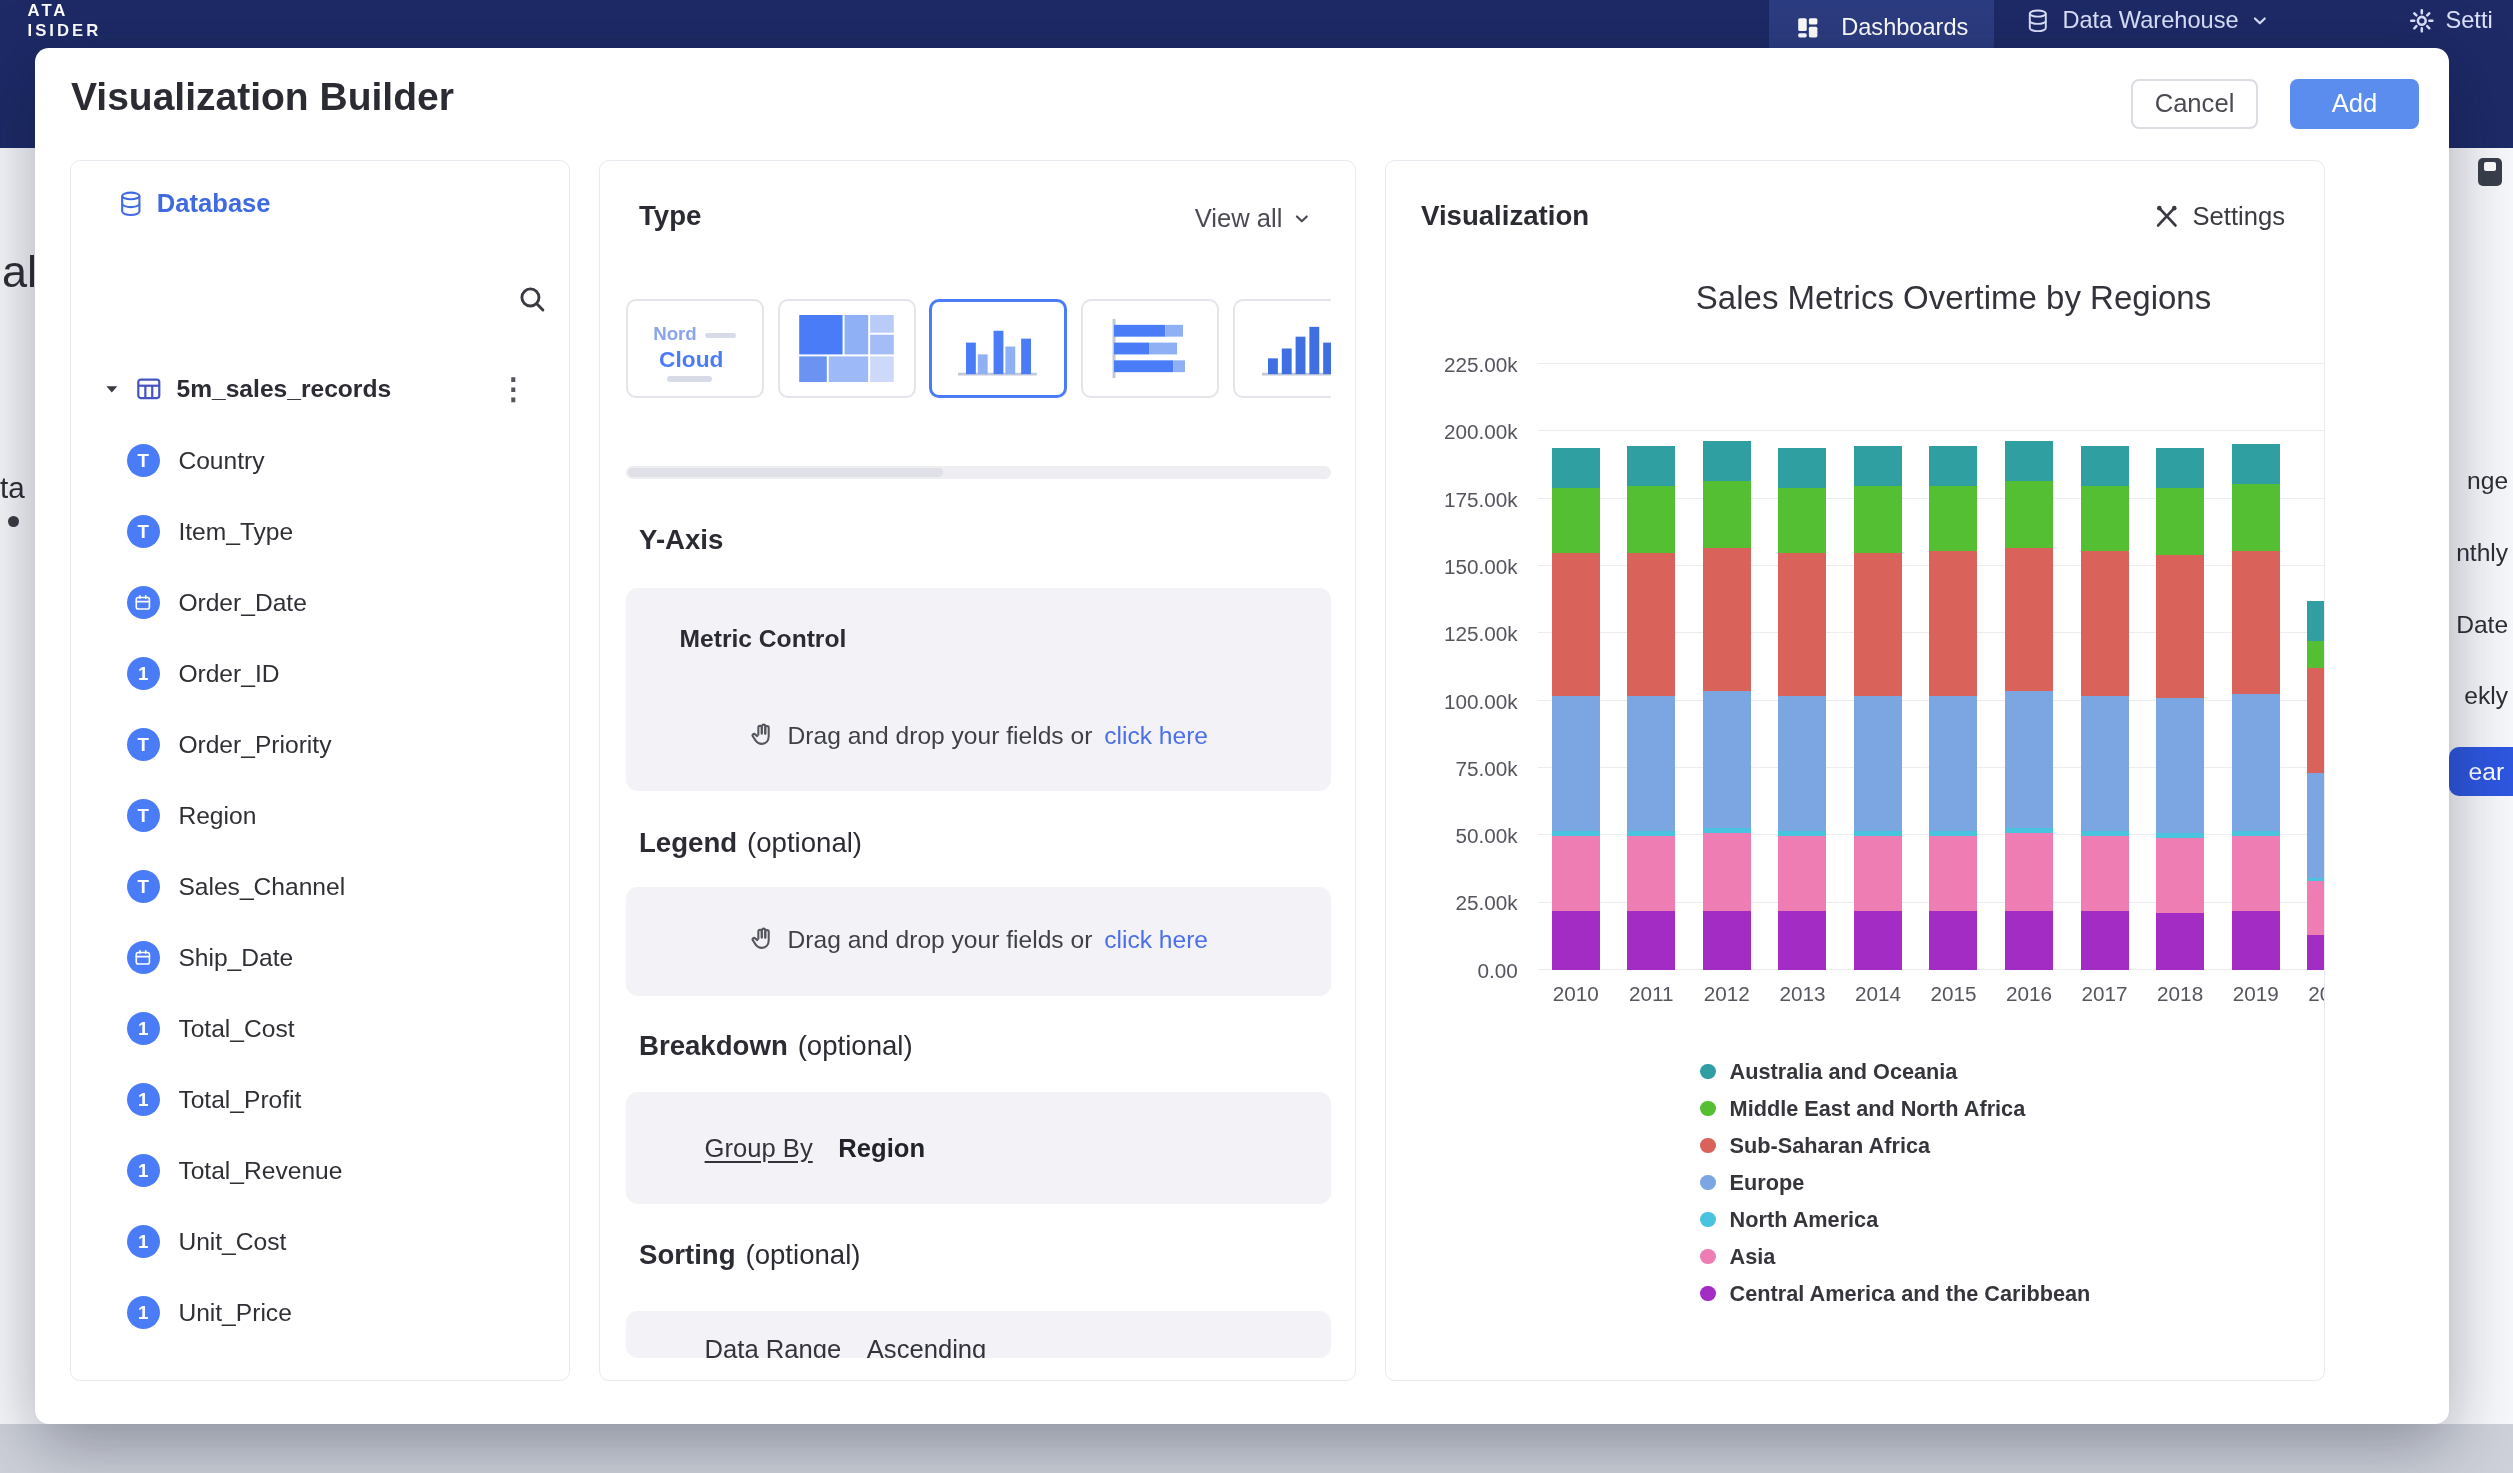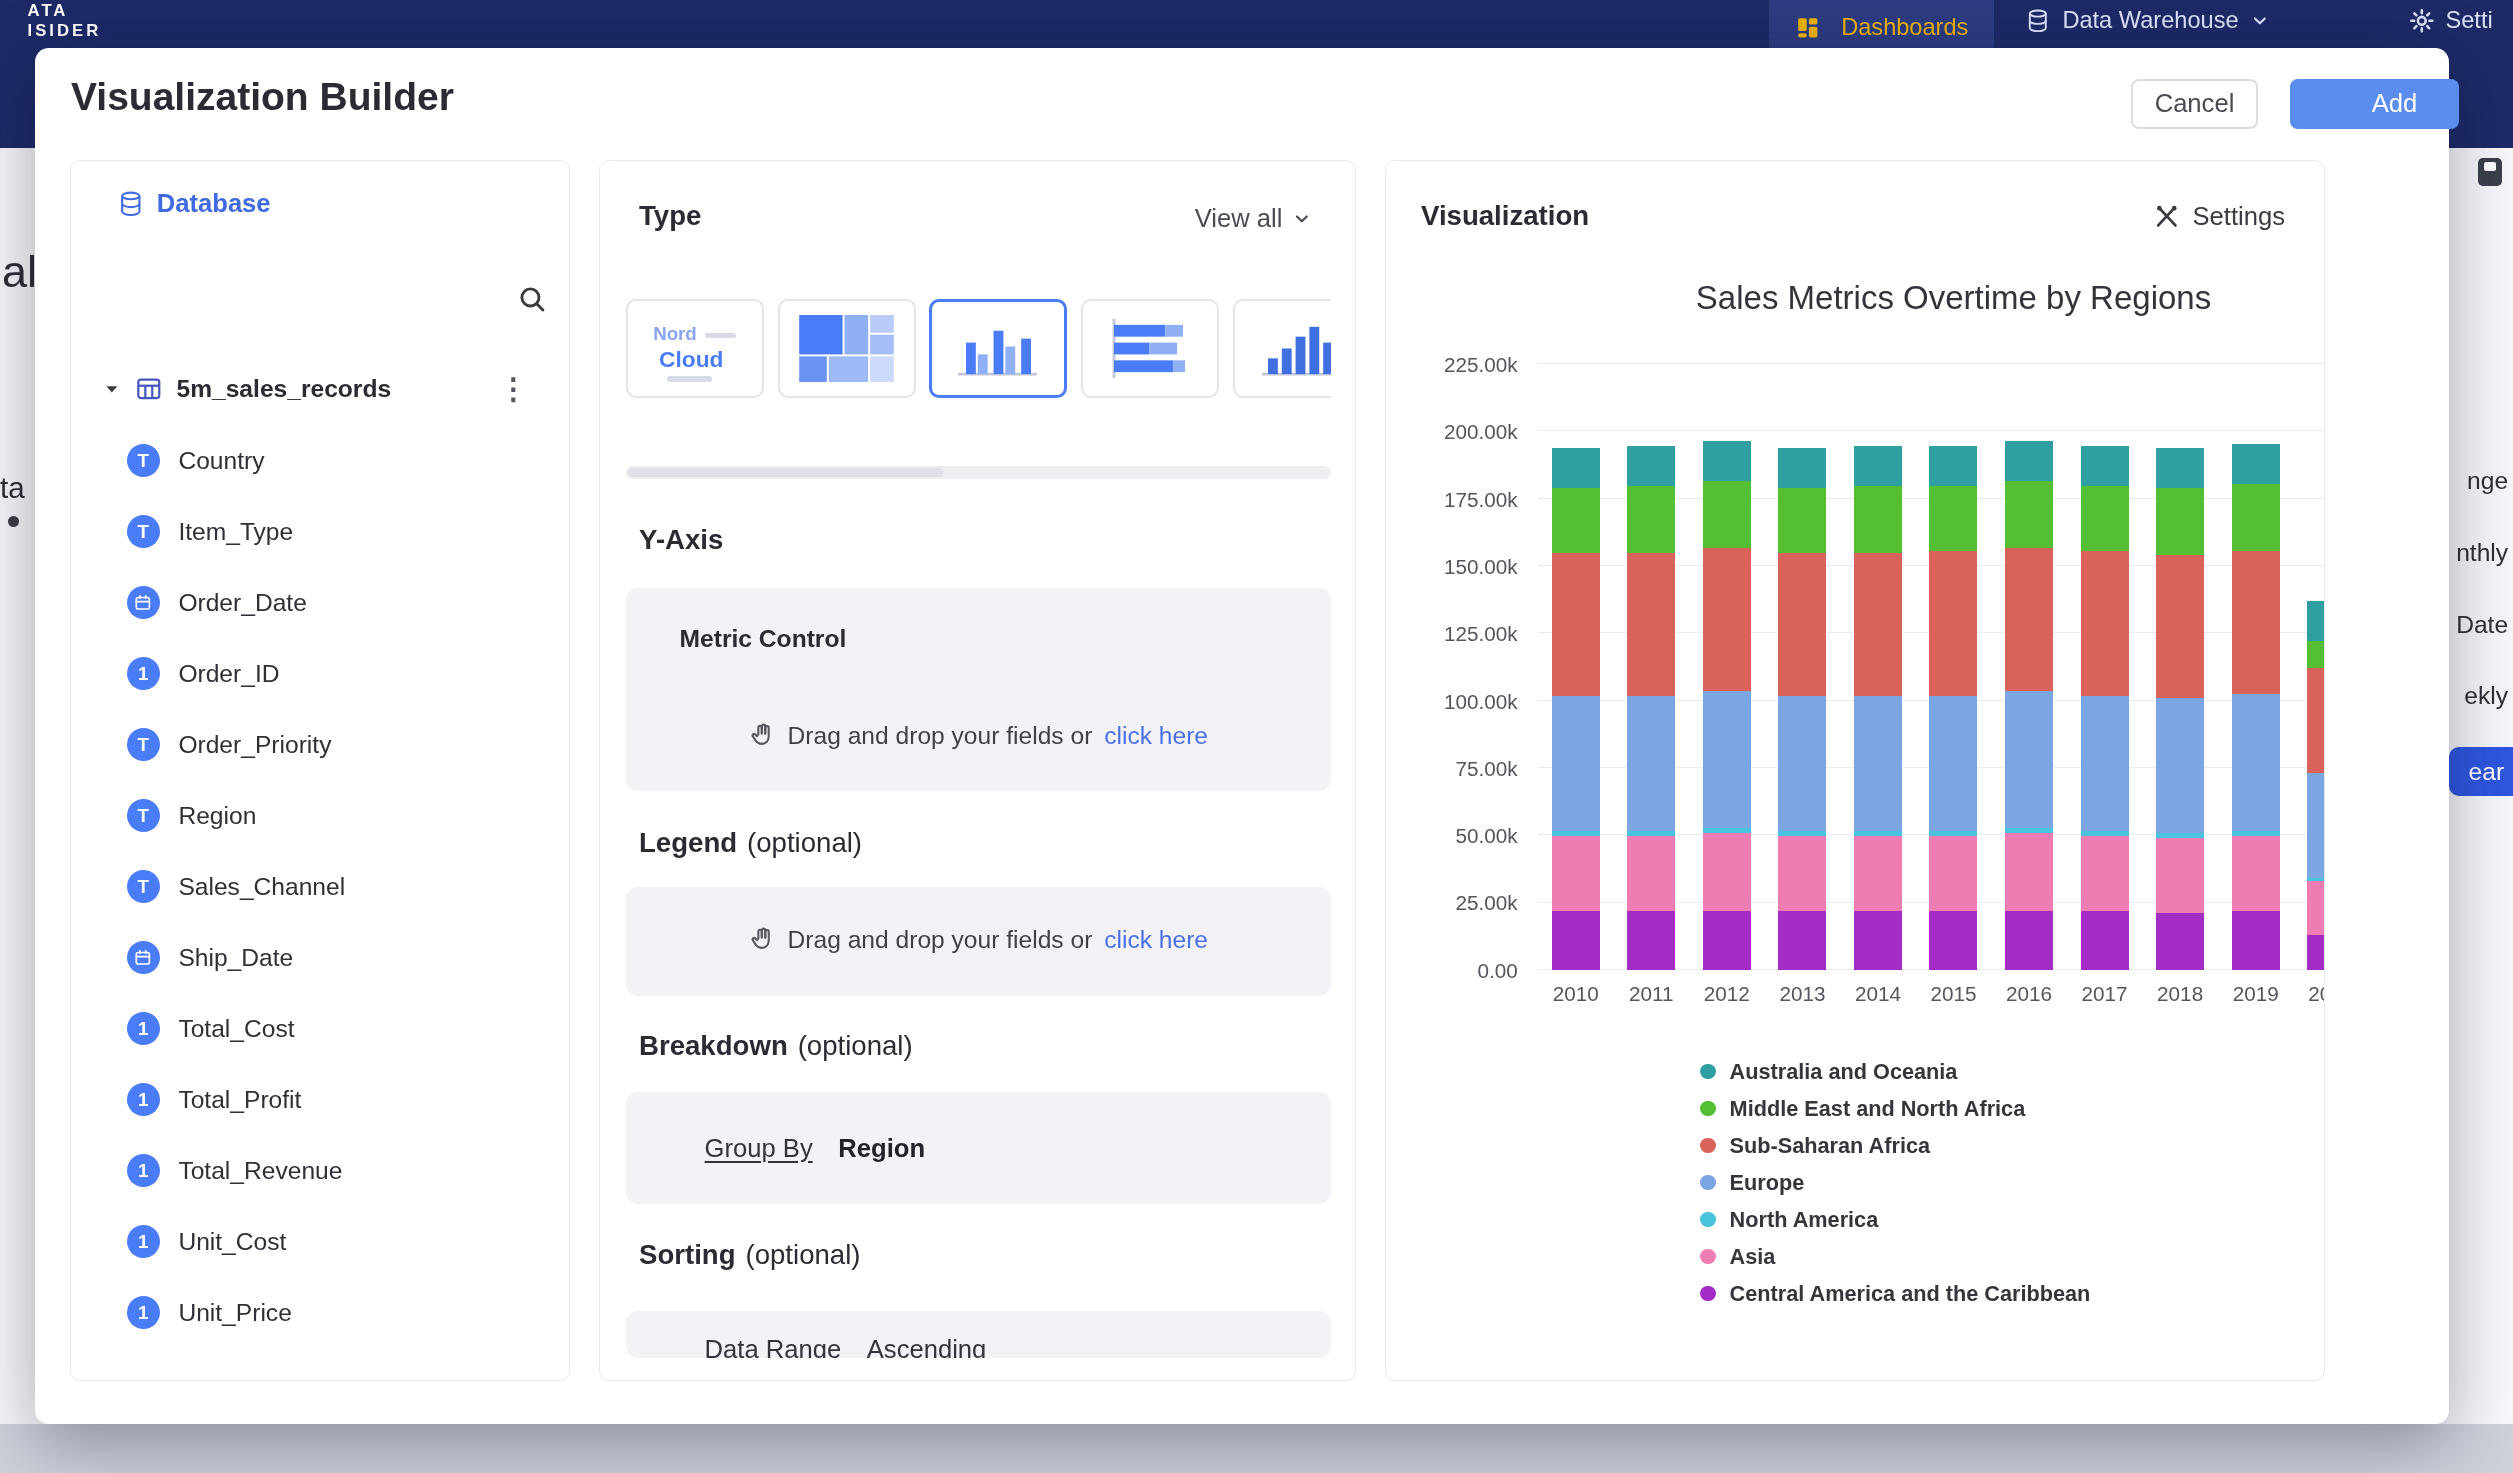--- a/index.html
+++ b/index.html
@@ -9,21 +9,21 @@
 
   
   .u-top{position:absolute;left:0;top:0;right:0;height:148px;background:#1d2a66;}
   .u-body{position:absolute;left:0;top:148px;right:0;bottom:50px;background:#f7f8fb;}
   .u-bottom{position:absolute;left:0;right:0;bottom:0;height:50px;background:#ced1d9;}
 
   .logo{position:absolute;left:27.6px;top:1px;color:#fff;font-size:16.7px;font-weight:700;
         letter-spacing:3px;line-height:19.7px;}
   .nav-dash{position:absolute;left:1769px;top:0;width:225px;height:55px;background:#2c3c80;
         border-radius:0 0 9.9px 9.9px;display:flex;align-items:center;justify-content:center;
-        gap:21px;color:#eab308;font-size:23.6px;}
+        gap:21px;color:#ffffff;font-size:23.6px;}
   .nav-dash svg{width:25.6px;height:25.6px;}
   .nav-wh{position:absolute;left:2025px;top:0;height:41px;display:flex;align-items:center;
         gap:11.8px;color:#dbe1fa;font-size:23.6px;}
   .nav-wh .db-ic svg{width:25.6px;height:25.6px;}
   .nav-wh .ch-ic svg{width:19.7px;height:19.7px;}
   .nav-set{position:absolute;left:2408px;top:0;height:41px;display:flex;align-items:center;
         gap:9.9px;color:#dbe1fa;font-size:23.6px;white-space:nowrap;}
   .nav-set svg{width:27.6px;height:27.6px;}
 
   .f-big{position:absolute;left:2px;top:246px;font-size:45px;font-weight:500;color:#2e2e36;}
@@ -37,21 +37,21 @@
   .f-save::after{content:"";position:absolute;left:5.9px;top:3.9px;width:11.8px;height:8.9px;background:#fff;border-radius:2px;}
 
   
   .modal{position:absolute;left:35px;top:48px;width:2414px;height:1376px;background:#fff;
         border-radius:13.8px;box-shadow:0 19.7px 69px rgba(10,16,40,.35);}
   .m-title{position:absolute;left:36px;top:26.6px;font-size:39px;font-weight:600;color:#2b2b33;}
   .btn-cancel{position:absolute;left:2096px;top:30.5px;width:127px;height:50px;background:#fff;
         border:2px solid #dcdce3;border-radius:7.9px;font-size:25.6px;color:#4a4a52;
         display:flex;align-items:center;justify-content:center;box-sizing:border-box;}
   .btn-add{position:absolute;left:2255px;top:30.5px;width:129px;height:50px;background:#5b8def;
-        border-radius:7.9px;font-size:25.6px;color:#fff;display:flex;align-items:center;justify-content:center;padding-left:40px;}
+        border-radius:7.9px;font-size:25.6px;color:#fff;display:flex;align-items:center;justify-content:center;}
 
   .panel{position:absolute;top:112px;height:1221px;background:#fff;border:1px solid #e9e9ef;
         border-radius:9.9px;overflow:hidden;box-sizing:border-box;}
   .left-panel{left:35px;width:500px;}
   .mid-panel{left:564px;width:757px;}
   .viz-panel{left:1350px;width:940px;}
 
   
   .tab{position:absolute;top:0;height:85px;display:flex;align-items:center;justify-content:center;
         gap:11.8px;font-size:25.6px;}

